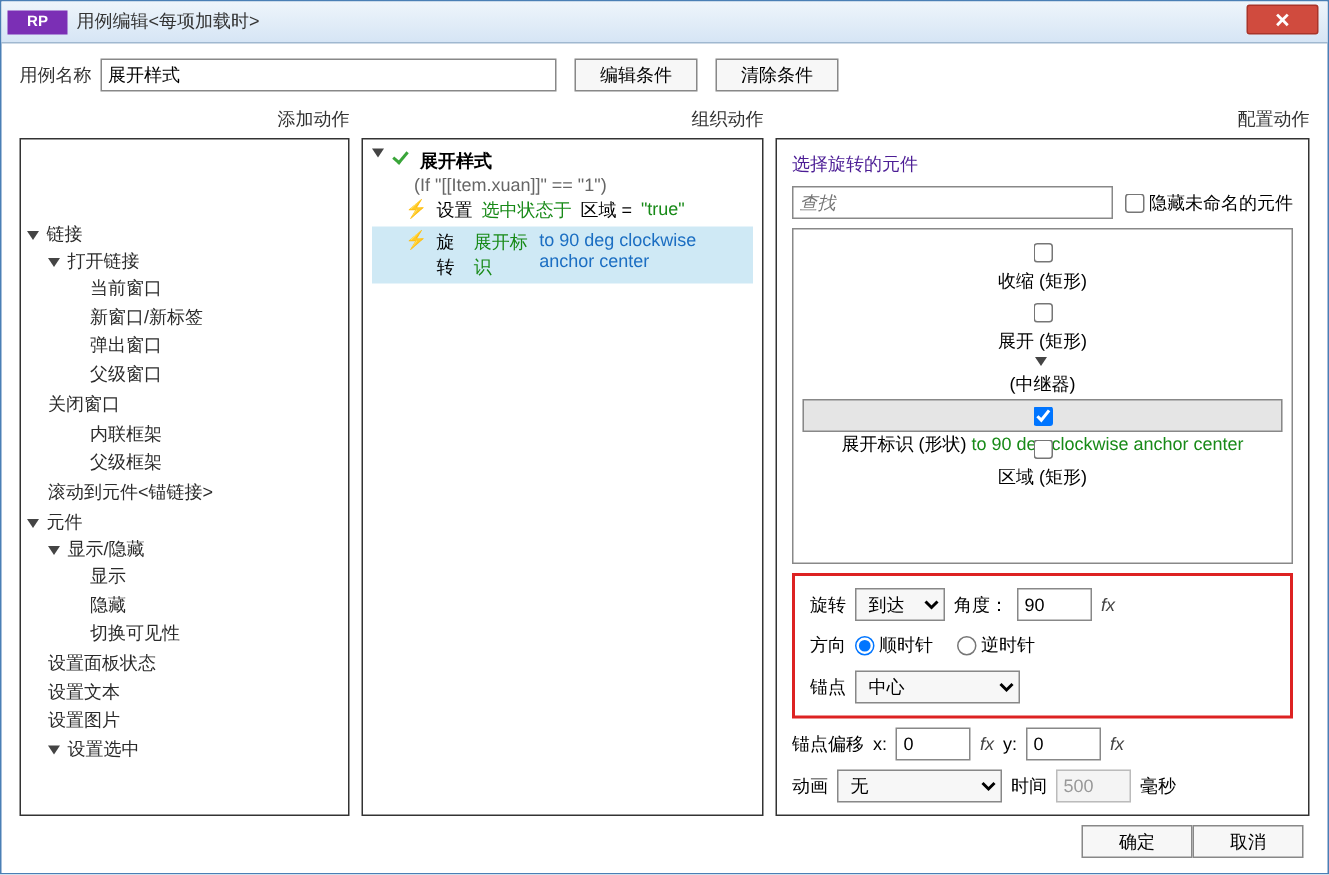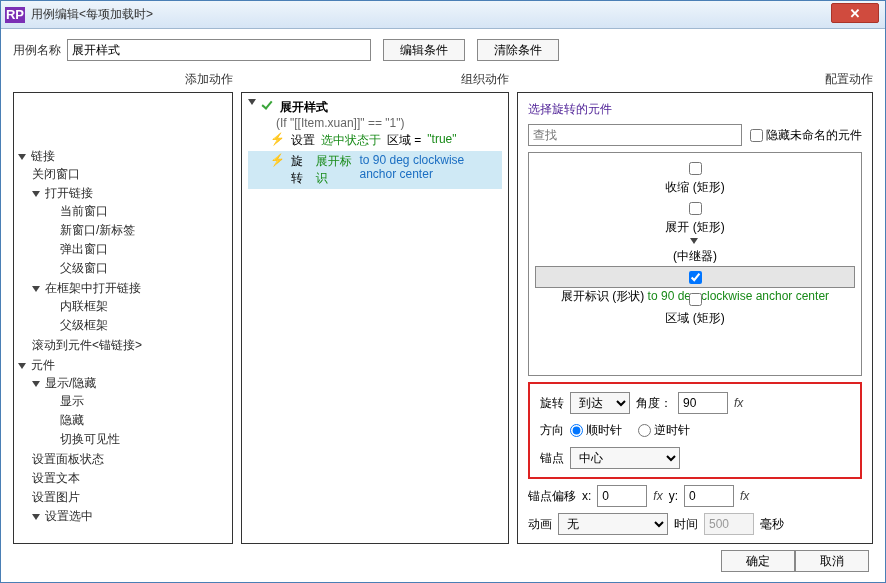--- a/index.html
+++ b/index.html
@@ -12,23 +12,23 @@
   position: relative;
 }
 .titlebar {
   height: 28px;
   background: linear-gradient(#eef5fb, #d6e5f5);
   border-bottom: 1px solid #a0b8d0;
   display: flex; align-items: center;
   padding-left: 4px;
 }
 .titlebar .app-icon {
-  width: 20px; height: 16px; background: #7b2fb5;
+  width: 40px; height: 16px; background: #7b2fb5;
   margin-right: 6px; display:flex;align-items:center;justify-content:center;
-  color:#fff;font-size:13px;font-weight:bold;
+  color:#fff;font-size:10px;font-weight:bold;
 }
 .titlebar .title { color: #333; }
 .titlebar .close-btn {
   position: absolute; right: 6px; top: 2px;
   width: 48px; height: 20px;
   background: #d04b3e; border: 1px solid #a93429;
   border-radius: 2px;
   color: #fff; font-size: 13px; font-weight: bold;
   display: flex; align-items: center; justify-content: center;
   cursor: pointer;
@@ -90,21 +90,21 @@
 .act-row.selected { background: #cfe9f5; }
 .bolt { color: #8a7a00; font-weight:bold; }
 .act-label { color:#000; }
 .act-inline { color:#188a18; }
 .act-blue { color:#1b6ec2; }
 
 
 .config { padding: 8px 10px; display:flex; flex-direction:column; gap:6px; height:100%; }
 .sub-label { color:#4c1d95; }
 .search-row { display:flex; align-items:center; gap:8px; }
-.search-input { flex:1; height:22px; border:1px solid #888; padding:0 4px; color:#888; }
+.search-input { flex:1; height:22px; border:1px solid #888; padding:0 4px; color:#888; font-style:italic;}
 .chk { display:flex; align-items:center; gap:3px; }
 
 .elem-box {
   border:1px solid #888; flex:1; min-height:60px;
   padding:4px 6px; overflow:auto;
 }
 .elem-row { display:flex; align-items:center; gap:4px; padding:1px 0;flex-direction:column; }
 .elem-row.sel { background:#e5e5e5; }
 .elem-row .indent1 { width:14px; }
 .elem-row .indent2 { width:28px; }
@@ -150,38 +150,34 @@
         <div class="col-header">添加动作</div>
         <div class="panel">
           <div class="tree">
             <ul>
               <li>
                   <span class="node">
                     <span class="tri down"></span>
                     <span>链接</span>
                   </span>
                 <ul>
-                  <li class="indent1"><span>关闭窗口</span></li>
                   <li class="indent1">
                       <span class="node">
                         <span class="tri down"></span>
                         <span>打开链接</span>
                       </span>
                     <ul>
                       <li class="indent2"><span>当前窗口</span></li>
                       <li class="indent2"><span>新窗口/新标签</span></li>
                       <li class="indent2"><span>弹出窗口</span></li>
                       <li class="indent2"><span>父级窗口</span></li>
                     </ul>
                   </li>
+                  <li class="indent1"><span>关闭窗口</span></li>
                   <li class="indent1">
-                      <span class="node">
-                        <span class="tri down"></span>
-                        <span>在框架中打开链接</span>
-                      </span>
                     <ul>
                       <li class="indent2"><span>内联框架</span></li>
                       <li class="indent2"><span>父级框架</span></li>
                     </ul>
                   </li>
                   <li class="indent1"><span>滚动到元件&lt;锚链接&gt;</span></li>
                 </ul>
               </li>
               <li>
                   <span class="node">

